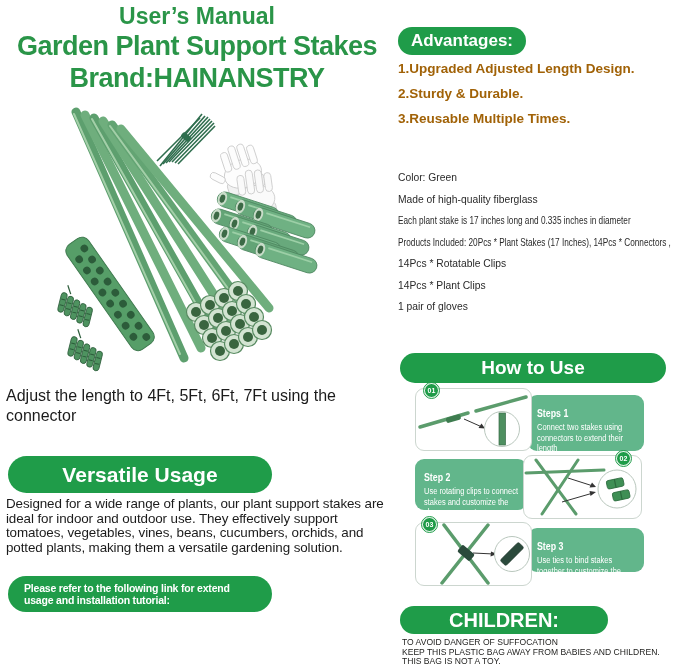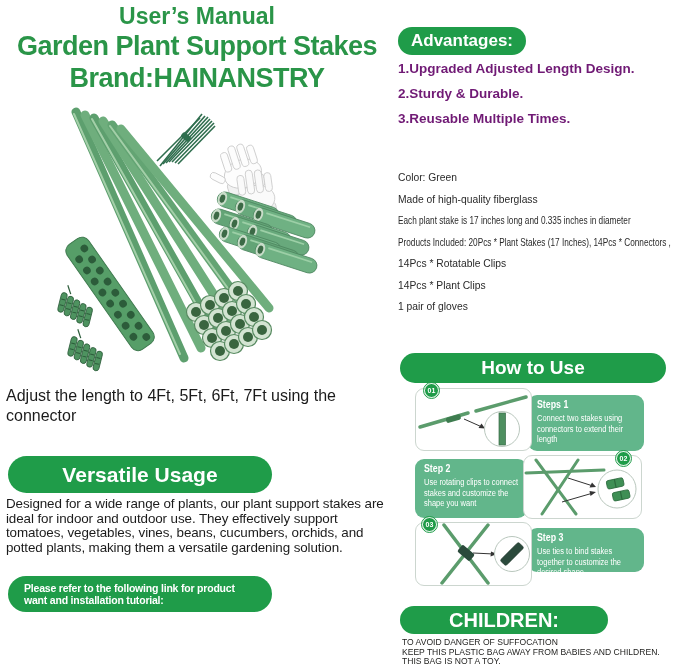--- a/index.html
+++ b/index.html
@@ -19,35 +19,35 @@
   .pill-advantages{left:398px;top:27px;width:128px;height:28px;font-size:17px;}
   .pill-params{left:398px;top:140px;width:170px;height:28px;font-size:15px;}
   .pill-versatile{left:8px;top:456px;width:264px;height:37px;font-size:21px;}
   .pill-tutorial{left:8px;top:576px;width:264px;height:36px;font-size:10.5px;
                  justify-content:flex-start;padding-left:16px;line-height:12.5px;}
   .pill-tutorial .wrap{width:236px;letter-spacing:-0.2px;}
   .pill-howto{left:400px;top:353px;width:266px;height:30px;font-size:19px;border-radius:15px;}
   .pill-warning{left:400px;top:606px;width:208px;height:28px;font-size:20px;}
 
   
-  .adv-item{font-size:13.5px;line-height:14px;margin-bottom:11px;font-weight:bold;color:#701a75;}
+  .adv-item{font-size:13.5px;line-height:14px;margin-bottom:11px;font-weight:bold;color:#a16207;}
   .adv-list{left:398px;top:62px;width:278px;}
   .param-list{left:398px;top:173px;width:281px;}
   .param-line{font-size:10.3px;line-height:10.5px;margin-bottom:11px;color:#2a2a2a;white-space:nowrap;}
   .condensed{transform:scaleX(0.8);transform-origin:0 50%;}
 
   
   .usage-note{left:6px;top:386px;width:388px;font-size:16px;line-height:20px;color:#1b1b1b;}
   .versatile-body{left:6px;top:497px;width:378px;font-size:13.4px;line-height:14.6px;color:#1b1b1b;letter-spacing:-0.1px;}
   .links{left:2px;top:618px;width:420px;}
   .link-line{font-size:8.6px;line-height:18px;letter-spacing:-0.15px;color:#1a1a1a;white-space:nowrap;}
 
   
   .card{background:#fff;border:1px solid #ccd6cf;border-radius:9px;box-sizing:border-box;z-index:2;}
-  .panel{background:#62b68b;border-radius:9px;color:#fff;box-sizing:border-box;padding:4px 9px;z-index:1;}
+  .panel{background:#62b68b;border-radius:9px;color:#fff;box-sizing:border-box;padding:13px 9px;z-index:1;}
   .panel-title{font-size:10px;font-weight:bold;margin-bottom:3px;}
   .panel-body{font-size:8.5px;line-height:10.5px;}
   .panel-inner{transform:scaleX(0.88);transform-origin:0 0;width:114%;}
   .badge{width:15px;height:15px;border-radius:50%;background:#1f9c49;border:1.5px solid #fff;
          outline:1px solid #1f9c49;color:#fff;font-size:7px;font-weight:bold;
          display:flex;align-items:center;justify-content:center;z-index:3;box-sizing:border-box;}
 
   
   .warning-lines{left:402px;top:637px;width:310px;transform:scaleX(0.9);transform-origin:0 0;}
   .warn-line{font-size:9.5px;line-height:9.6px;color:#1d1d1b;white-space:nowrap;}
@@ -295,21 +295,21 @@
   </div>
 
   <div class="abs usage-note">
     <div>Adjust the length to 4Ft, 5Ft, 6Ft, 7Ft using the connector</div>
   </div>
 
   <div class="abs pill pill-versatile">Versatile Usage</div>
   <div class="abs versatile-body">Designed for a wide range of plants, our plant support stakes are ideal for indoor and outdoor use. They effectively support tomatoes, vegetables, vines, beans, cucumbers, orchids, and potted plants, making them a versatile gardening solution.</div>
 
   <div class="abs pill pill-tutorial">
-    <div class="wrap">Please refer to the following link for product want and installation tutorial:</div>
+    <div class="wrap">Please refer to the following link for extend usage and installation tutorial:</div>
   </div>
 
   <div class="abs pill pill-howto">How to Use</div>
 
   <div class="abs card" style="left:415px;top:388px;width:117px;height:63px;">
     <svg width="115" height="61" viewBox="0 0 115 61">
       <line x1="4" y1="38" x2="52" y2="24" stroke="#5b9c6c" stroke-width="3.5" stroke-linecap="round"></line>
       <line x1="60" y1="22" x2="110" y2="8" stroke="#5b9c6c" stroke-width="3.5" stroke-linecap="round"></line>
       <rect x="30" y="27" width="15" height="5.5" rx="2" transform="rotate(-16 37 30)" fill="#3e7c4f"></rect>
       <line x1="48" y1="30" x2="66" y2="38" stroke="#333" stroke-width="1"></line>
@@ -319,21 +319,21 @@
     </svg>
   </div>
   <div class="abs panel" style="left:528px;top:395px;width:116px;height:56px;">
     <div class="panel-inner">
       <div class="panel-title">Steps 1</div>
       <div class="panel-body">Connect two stakes using connectors to extend their length</div>
     </div>
   </div>
   <div class="abs badge" style="left:424px;top:383px;">01</div>
 
-  <div class="abs panel" style="left:415px;top:459px;width:112px;height:59px;">
+  <div class="abs panel" style="left:415px;top:459px;width:112px;height:51px;">
     <div class="panel-inner">
       <div class="panel-title">Step 2</div>
       <div class="panel-body">Use rotating clips to connect stakes and customize the shape you want</div>
     </div>
   </div>
   <div class="abs card" style="left:523px;top:455px;width:119px;height:64px;">
     <svg width="117" height="62" viewBox="0 0 117 62">
       <line x1="12" y1="4" x2="52" y2="58" stroke="#5b9c6c" stroke-width="3" stroke-linecap="round"></line>
       <line x1="54" y1="4" x2="18" y2="58" stroke="#5b9c6c" stroke-width="3" stroke-linecap="round"></line>
       <line x1="2" y1="17" x2="80" y2="14" stroke="#5b9c6c" stroke-width="3" stroke-linecap="round"></line>

